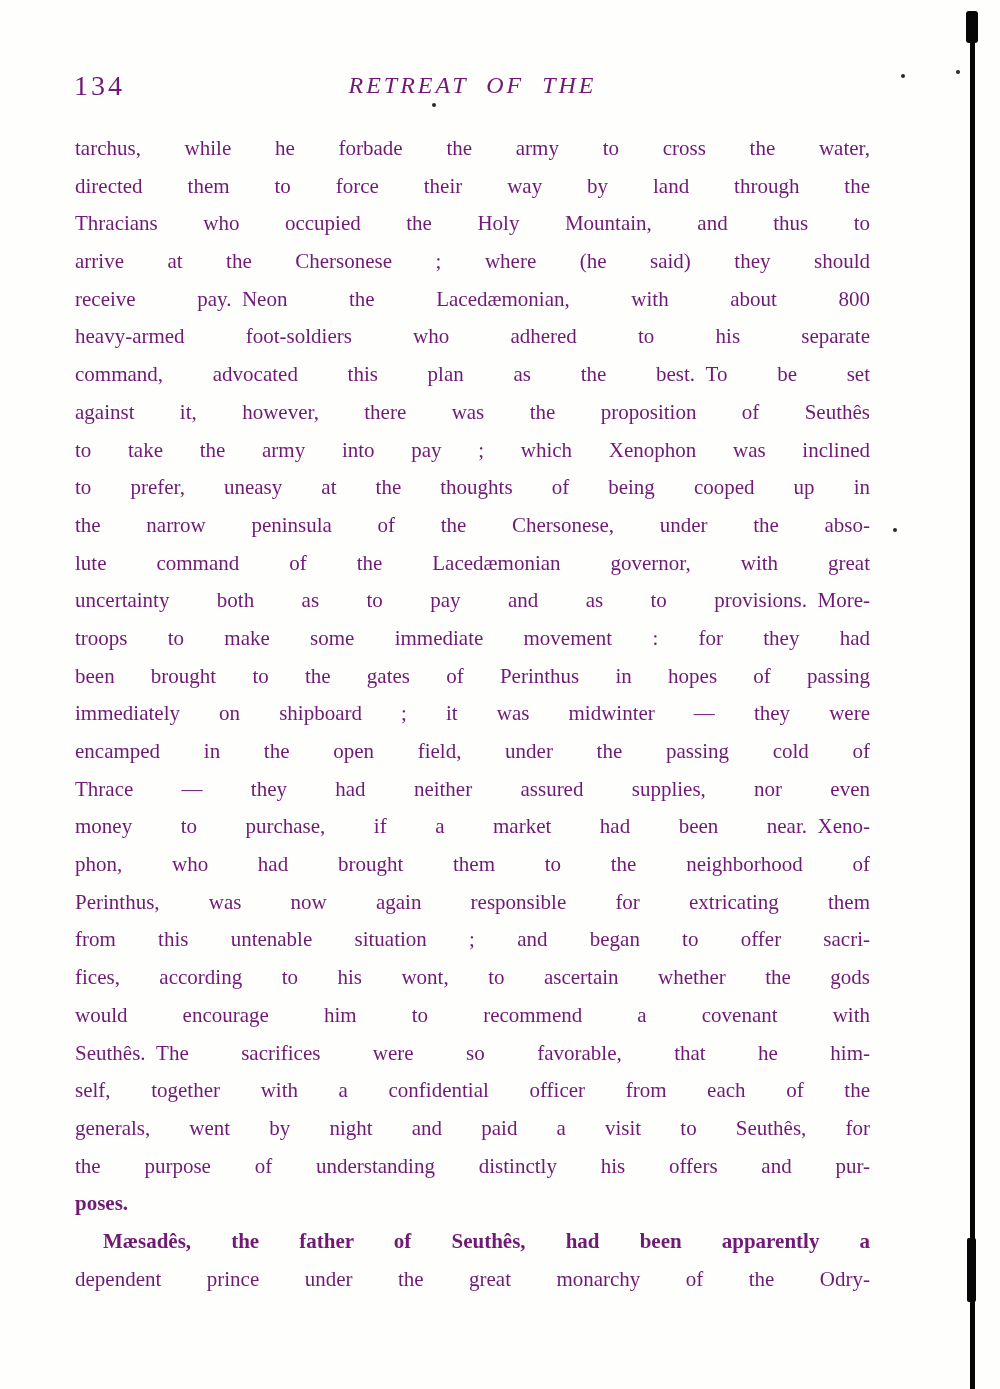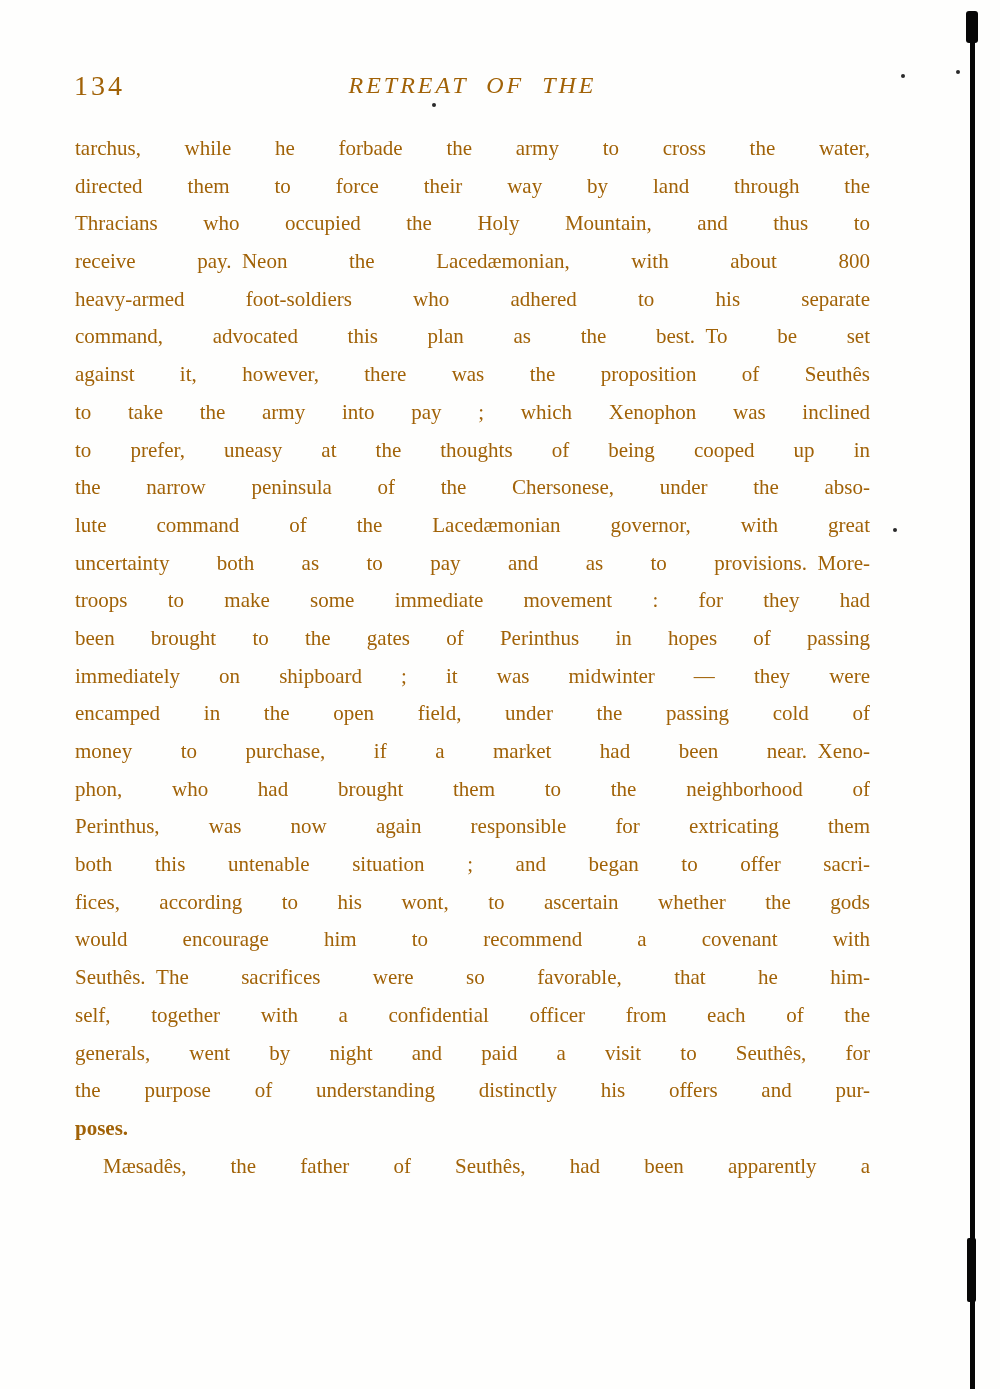--- a/index.html
+++ b/index.html
@@ -3,21 +3,21 @@
 <meta charset="utf-8">
 <style>
   html, body { margin: 0; padding: 0; background: #ffffff; }
   .page {
     position: relative;
     width: 1000px;
     height: 1389px;
     background: #fefefd;
     overflow: hidden;
     font-family: "Liberation Serif", serif;
-    color: #a16207;
+    color: #701a75;
   }
   .pagenum {
     position: absolute;
     left: 74px;
     top: 70px;
     font-size: 28px;
     letter-spacing: 3px;
   }
   .running-header {
     position: absolute;
@@ -39,21 +39,21 @@
     font-size: 21px;
   }
   .line {
     height: 37.7px;
     line-height: 37.7px;
     text-align: justify;
     text-align-last: justify;
     overflow: visible;
   }
   .line.short { text-align-last: left; font-weight: bold; }
-  .line.indent { text-indent: 28px; }
+  .line.indent { text-indent: 28px; font-weight: bold; }
   .edge-line {
     position: absolute;
     left: 970px;
     top: 14px;
     width: 5px;
     height: 1375px;
     background: #070707;
   }
   .edge-blob-top {
     position: absolute;
@@ -88,45 +88,48 @@
 
   <div class="pagenum">134</div>
 
   <div class="running-header">RETREAT OF THE</div>
 
   <div class="body-text">
 
   <div class="line">tarchus, while he forbade the army to cross the water,</div>
       <div class="line">directed them to force their way by land through the</div>
       <div class="line">Thracians who occupied the Holy Mountain, and thus to</div>
+      <div class="line">arrive at the Chersonese ; where (he said) they should</div>
       <div class="line">receive pay. Neon the Lacedæmonian, with about 800</div>
       <div class="line">heavy-armed foot-soldiers who adhered to his separate</div>
       <div class="line">command, advocated this plan as the best. To be set</div>
       <div class="line">against it, however, there was the proposition of Seuthês</div>
       <div class="line">to take the army into pay ; which Xenophon was inclined</div>
       <div class="line">to prefer, uneasy at the thoughts of being cooped up in</div>
       <div class="line">the narrow peninsula of the Chersonese, under the abso-</div>
       <div class="line">lute command of the Lacedæmonian governor, with great</div>
       <div class="line">uncertainty both as to pay and as to provisions. More-</div>
       <div class="line">troops to make some immediate movement : for they had</div>
       <div class="line">been brought to the gates of Perinthus in hopes of passing</div>
       <div class="line">immediately on shipboard ; it was midwinter — they were</div>
       <div class="line">encamped in the open field, under the passing cold of</div>
+      <div class="line">Thrace — they had neither assured supplies, nor even</div>
       <div class="line">money to purchase, if a market had been near. Xeno-</div>
       <div class="line">phon, who had brought them to the neighborhood of</div>
       <div class="line">Perinthus, was now again responsible for extricating them</div>
-      <div class="line">both this untenable situation ; and began to offer sacri-</div>
+      <div class="line">from this untenable situation ; and began to offer sacri-</div>
       <div class="line">fices, according to his wont, to ascertain whether the gods</div>
       <div class="line">would encourage him to recommend a covenant with</div>
       <div class="line">Seuthês. The sacrifices were so favorable, that he him-</div>
       <div class="line">self, together with a confidential officer from each of the</div>
       <div class="line">generals, went by night and paid a visit to Seuthês, for</div>
       <div class="line">the purpose of understanding distinctly his offers and pur-</div>
       <div class="line short">poses.</div>
       <div class="line indent">Mæsadês, the father of Seuthês, had been apparently a</div>
+      <div class="line">dependent prince under the great monarchy of the Odry-</div>
     </div>
 
   <div class="edge-line"></div>
   <div class="edge-blob-top"></div>
   <div class="edge-blob-mid"></div>
 
 <div class="speck" style="left: 901px; top: 74px;"></div>
     <div class="speck" style="left: 432px; top: 103px;"></div>
     <div class="speck" style="left: 893px; top: 528px;"></div>
     <div class="speck" style="left: 956px; top: 70px;"></div>

